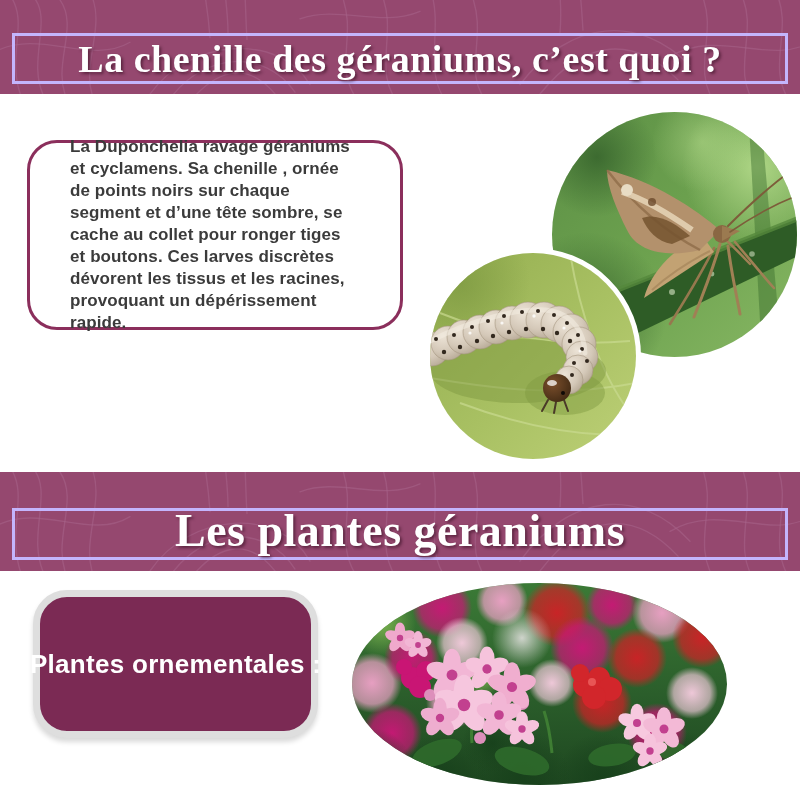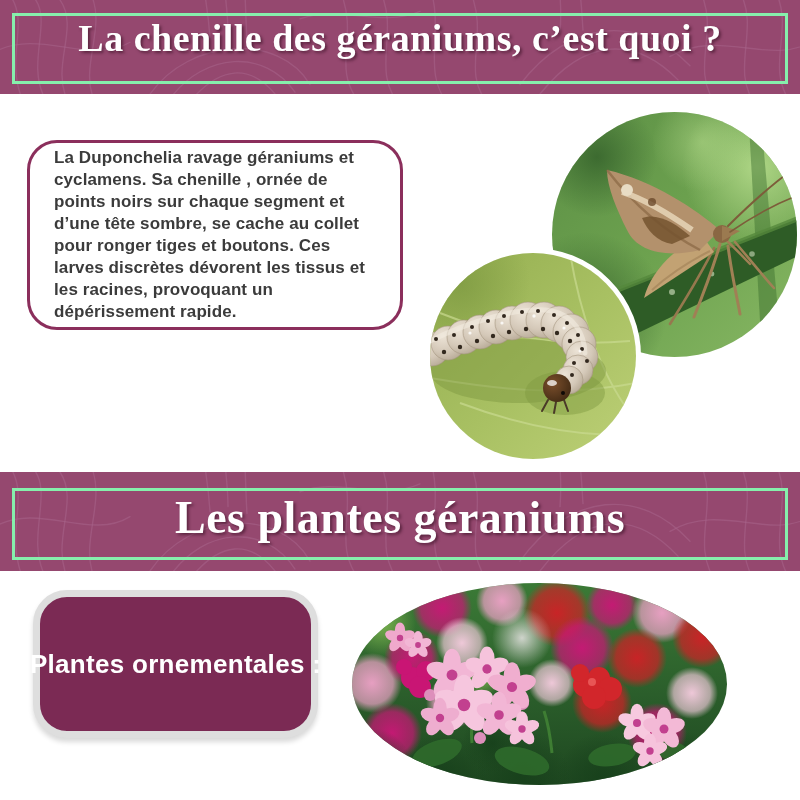--- a/index.html
+++ b/index.html
@@ -4,33 +4,33 @@
 <style>
   html,body{margin:0;padding:0;background:#ffffff;}
   .page{position:relative;width:800px;height:800px;background:#ffffff;overflow:hidden;
         font-family:"Liberation Sans",sans-serif;}
 
   
   .banner{position:absolute;left:0;width:800px;background:#95486F;overflow:hidden;}
   .banner1{top:0;height:94px;}
   .banner2{top:472px;height:99px;}
   .banner .pattern{position:absolute;left:0;top:0;width:100%;height:100%;}
-  .banner-frame{position:absolute;border:3px solid #86efac;
-                display:flex;align-items:flex-start;justify-content:center;}
+  .banner-frame{position:absolute;border:3px solid #c4b5fd;
+                display:flex;align-items:flex-end;justify-content:center;margin-top:20px;}
   .banner1 .banner-frame{left:12px;right:12px;top:13px;bottom:10px;}
   .banner2 .banner-frame{left:12px;right:12px;top:16px;bottom:11px;}
   .banner-title{margin:0;font-family:"Liberation Serif",serif;font-weight:700;color:#ffffff;
                 text-shadow:2px 2px 3px rgba(46,10,28,0.55);letter-spacing:0.5px;white-space:nowrap;}
   .banner1 .banner-title{font-size:38px;}
   .banner2 .banner-title{font-size:46px;}
 
   
   .info-box{position:absolute;left:27px;top:140px;width:376px;height:190px;box-sizing:border-box;
             background:#ffffff;border:3px solid #8B2F5C;border-radius:30px;
-            display:flex;align-items:center;padding:14px 24px;z-index:3;}
+            display:flex;align-items:center;padding:14px 40px;z-index:3;}
   .info-box p{margin:0;font-size:17px;line-height:22px;font-weight:700;color:#3B3B3B;
               letter-spacing:0.1px;}
 
   .photo{position:absolute;border-radius:50%;overflow:hidden;}
   .photo svg{display:block;width:100%;height:100%;}
   .photo-moth{left:552px;top:112px;width:245px;height:245px;z-index:1;}
   .photo-caterpillar{left:425px;top:248px;width:216px;height:216px;box-sizing:border-box;
                      border:5px solid #ffffff;z-index:2;background:#fff;}
 
   

